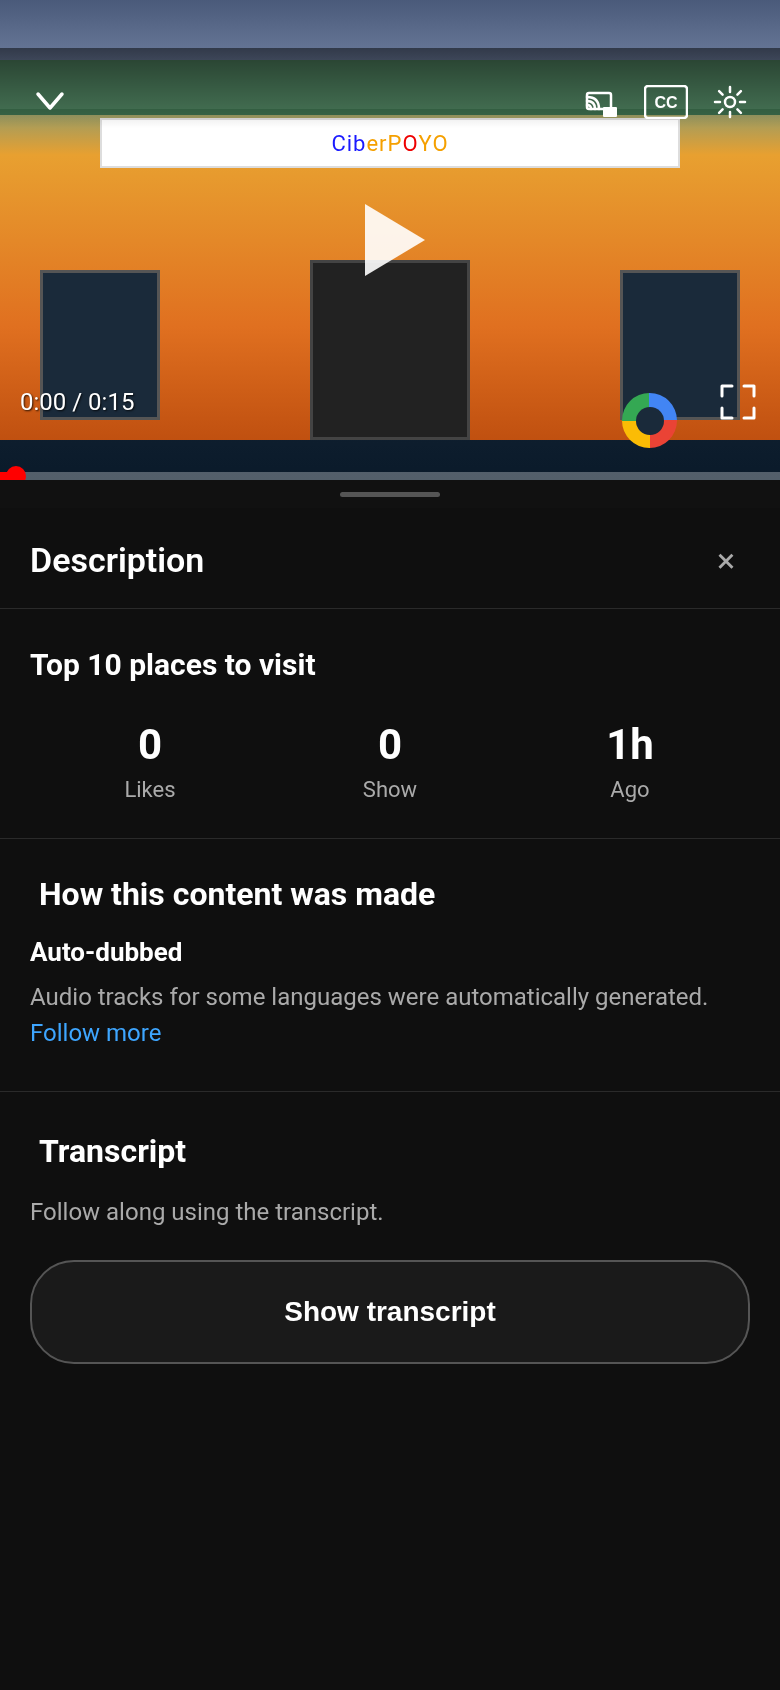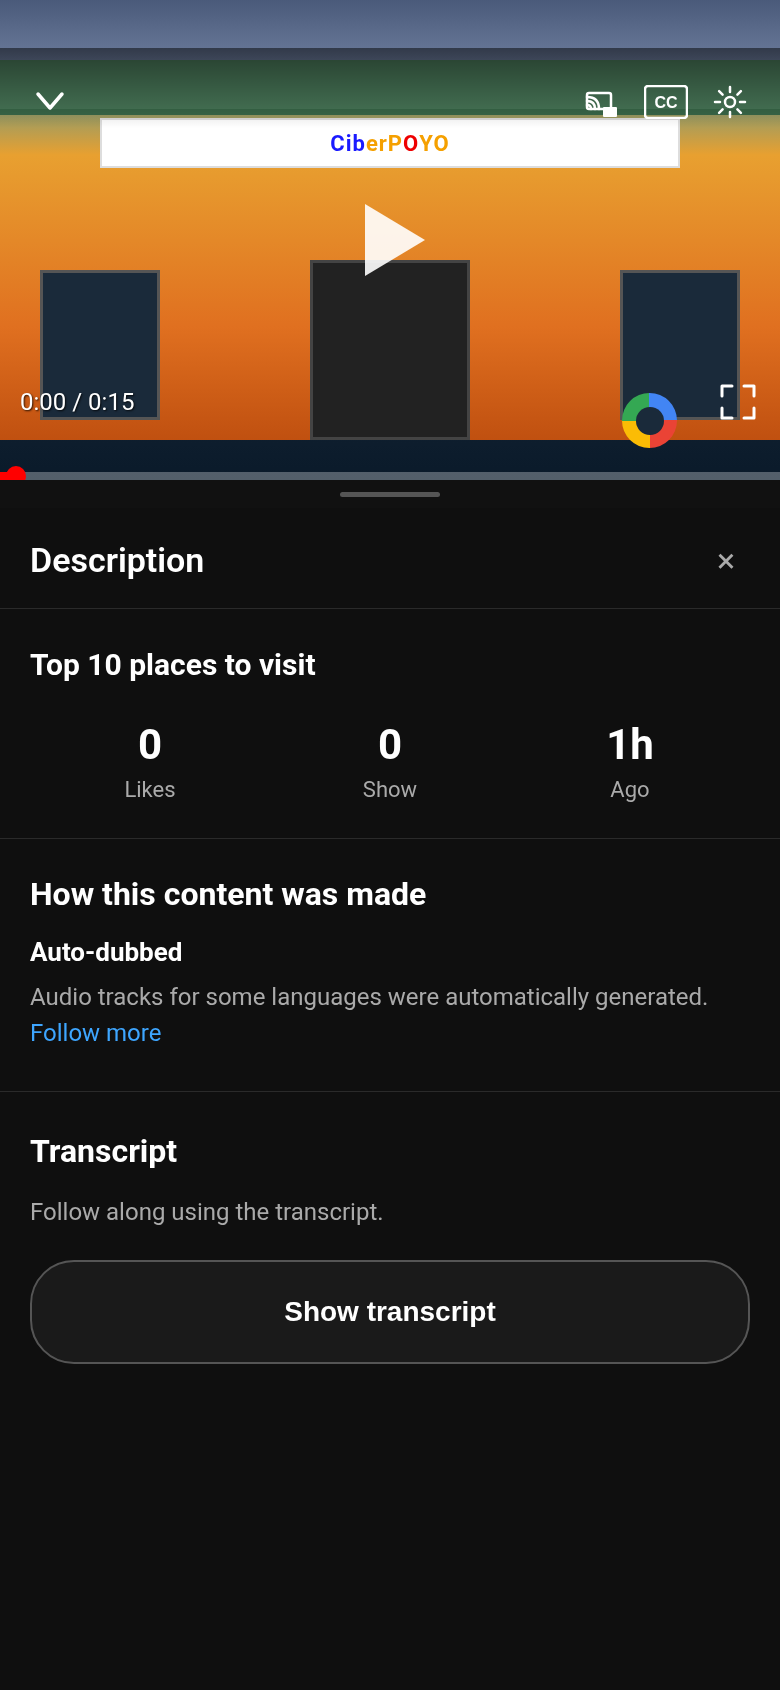--- a/index.html
+++ b/index.html
@@ -58,21 +58,21 @@
       top: 58px;
       left: 100px;
       right: 100px;
       height: 50px;
       background: #fff;
       border: 2px solid #ddd;
       display: flex;
       align-items: center;
       justify-content: center;
       font-size: 22px;
-      font-weight: bold;
+      font-weight: normal;
       color: #1a1aff;
       letter-spacing: 1px;
     }
 
     .store-sign span.yellow { color: #f5a000; }
     .store-sign span.red { color: #e00; }
 
     .store-door {
       position: absolute;
       bottom: 0;
@@ -332,20 +332,21 @@
     
     .section {
       padding: 36px 30px 0;
     }
 
     .section-title {
       font-size: 32px;
       font-weight: 700;
       color: #fff;
       margin-bottom: 24px;
+      margin-left: 9px;
     }
 
     .subsection-title {
       font-size: 26px;
       font-weight: 700;
       color: #fff;
       margin-bottom: 12px;
     }
 
     .body-text {

